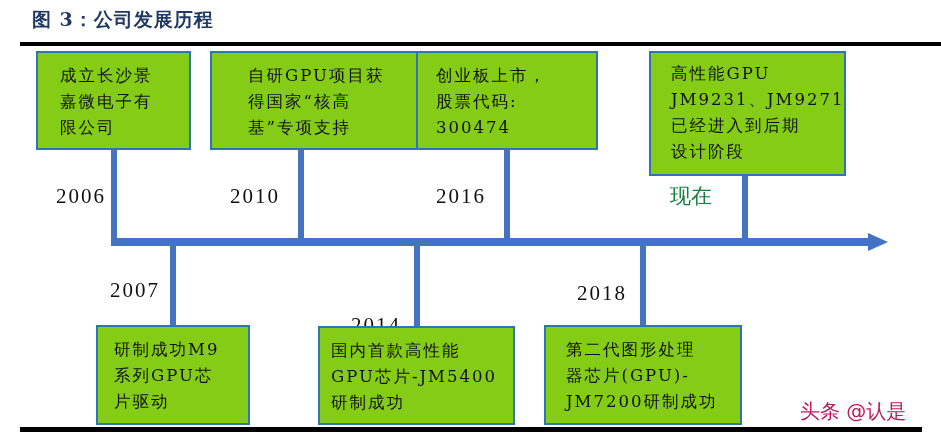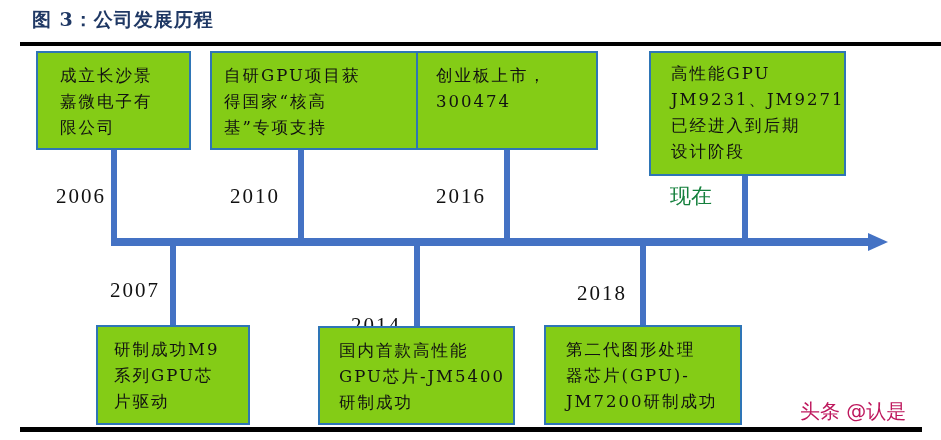--- a/index.html
+++ b/index.html
@@ -41,27 +41,28 @@
 
 <div class="vline" style="left:170px; top:244px; height:82px;"></div>
 <div class="vline" style="left:414px; top:244px; height:83px;"></div>
 <div class="vline" style="left:640px; top:244px; height:82px;"></div>
 
 <div class="box" style="left:36px; top:51px; width:155px; height:99px; padding-left:22px;">
   <span class="line">成立长沙景</span>
   <span class="line">嘉微电子有</span>
   <span class="line">限公司</span>
 </div>
-<div class="box" style="left:210px; top:51px; width:219px; height:99px; padding-left:12px;">
+<div class="box" style="left:210px; top:51px; width:219px; height:99px; padding-left:36px;">
   <span class="line">自研GPU项目获</span>
   <span class="line">得国家“核高</span>
   <span class="line">基”专项支持</span>
 </div>
 <div class="box" style="left:416px; top:51px; width:182px; height:99px; padding-left:18px;">
   <span class="line">创业板上市，</span>
+  <span class="line">股票代码:</span>
   <span class="line">300474</span>
 </div>
 <div class="box" style="left:649px; top:51px; width:197px; height:125px; padding-left:20px; padding-top:8px;">
   <span class="line">高性能GPU</span>
   <span class="line">JM9231、JM9271</span>
   <span class="line">已经进入到后期</span>
   <span class="line">设计阶段</span>
 </div>
 
 <div class="year" style="left:56px; top:184px;">2006</div>
@@ -71,21 +72,21 @@
 
 <div class="year" style="left:110px; top:278px;">2007</div>
 <div class="year" style="left:351px; top:281px;margin-top:32px;">2014</div>
 <div class="year" style="left:577px; top:281px;">2018</div>
 
 <div class="box" style="left:96px; top:325px; width:154px; height:100px; padding-left:16px;">
   <span class="line">研制成功M9</span>
   <span class="line">系列GPU芯</span>
   <span class="line">片驱动</span>
 </div>
-<div class="box" style="left:318px; top:326px; width:197px; height:99px; padding-left:19px;">
+<div class="box" style="left:318px; top:326px; width:197px; height:99px; padding-left:11px;">
   <span class="line">国内首款高性能</span>
   <span class="line">GPU芯片-JM5400</span>
   <span class="line">研制成功</span>
 </div>
 <div class="box" style="left:544px; top:325px; width:198px; height:100px; padding-left:20px;">
   <span class="line">第二代图形处理</span>
   <span class="line">器芯片(GPU)-</span>
   <span class="line">JM7200研制成功</span>
 </div>
 

